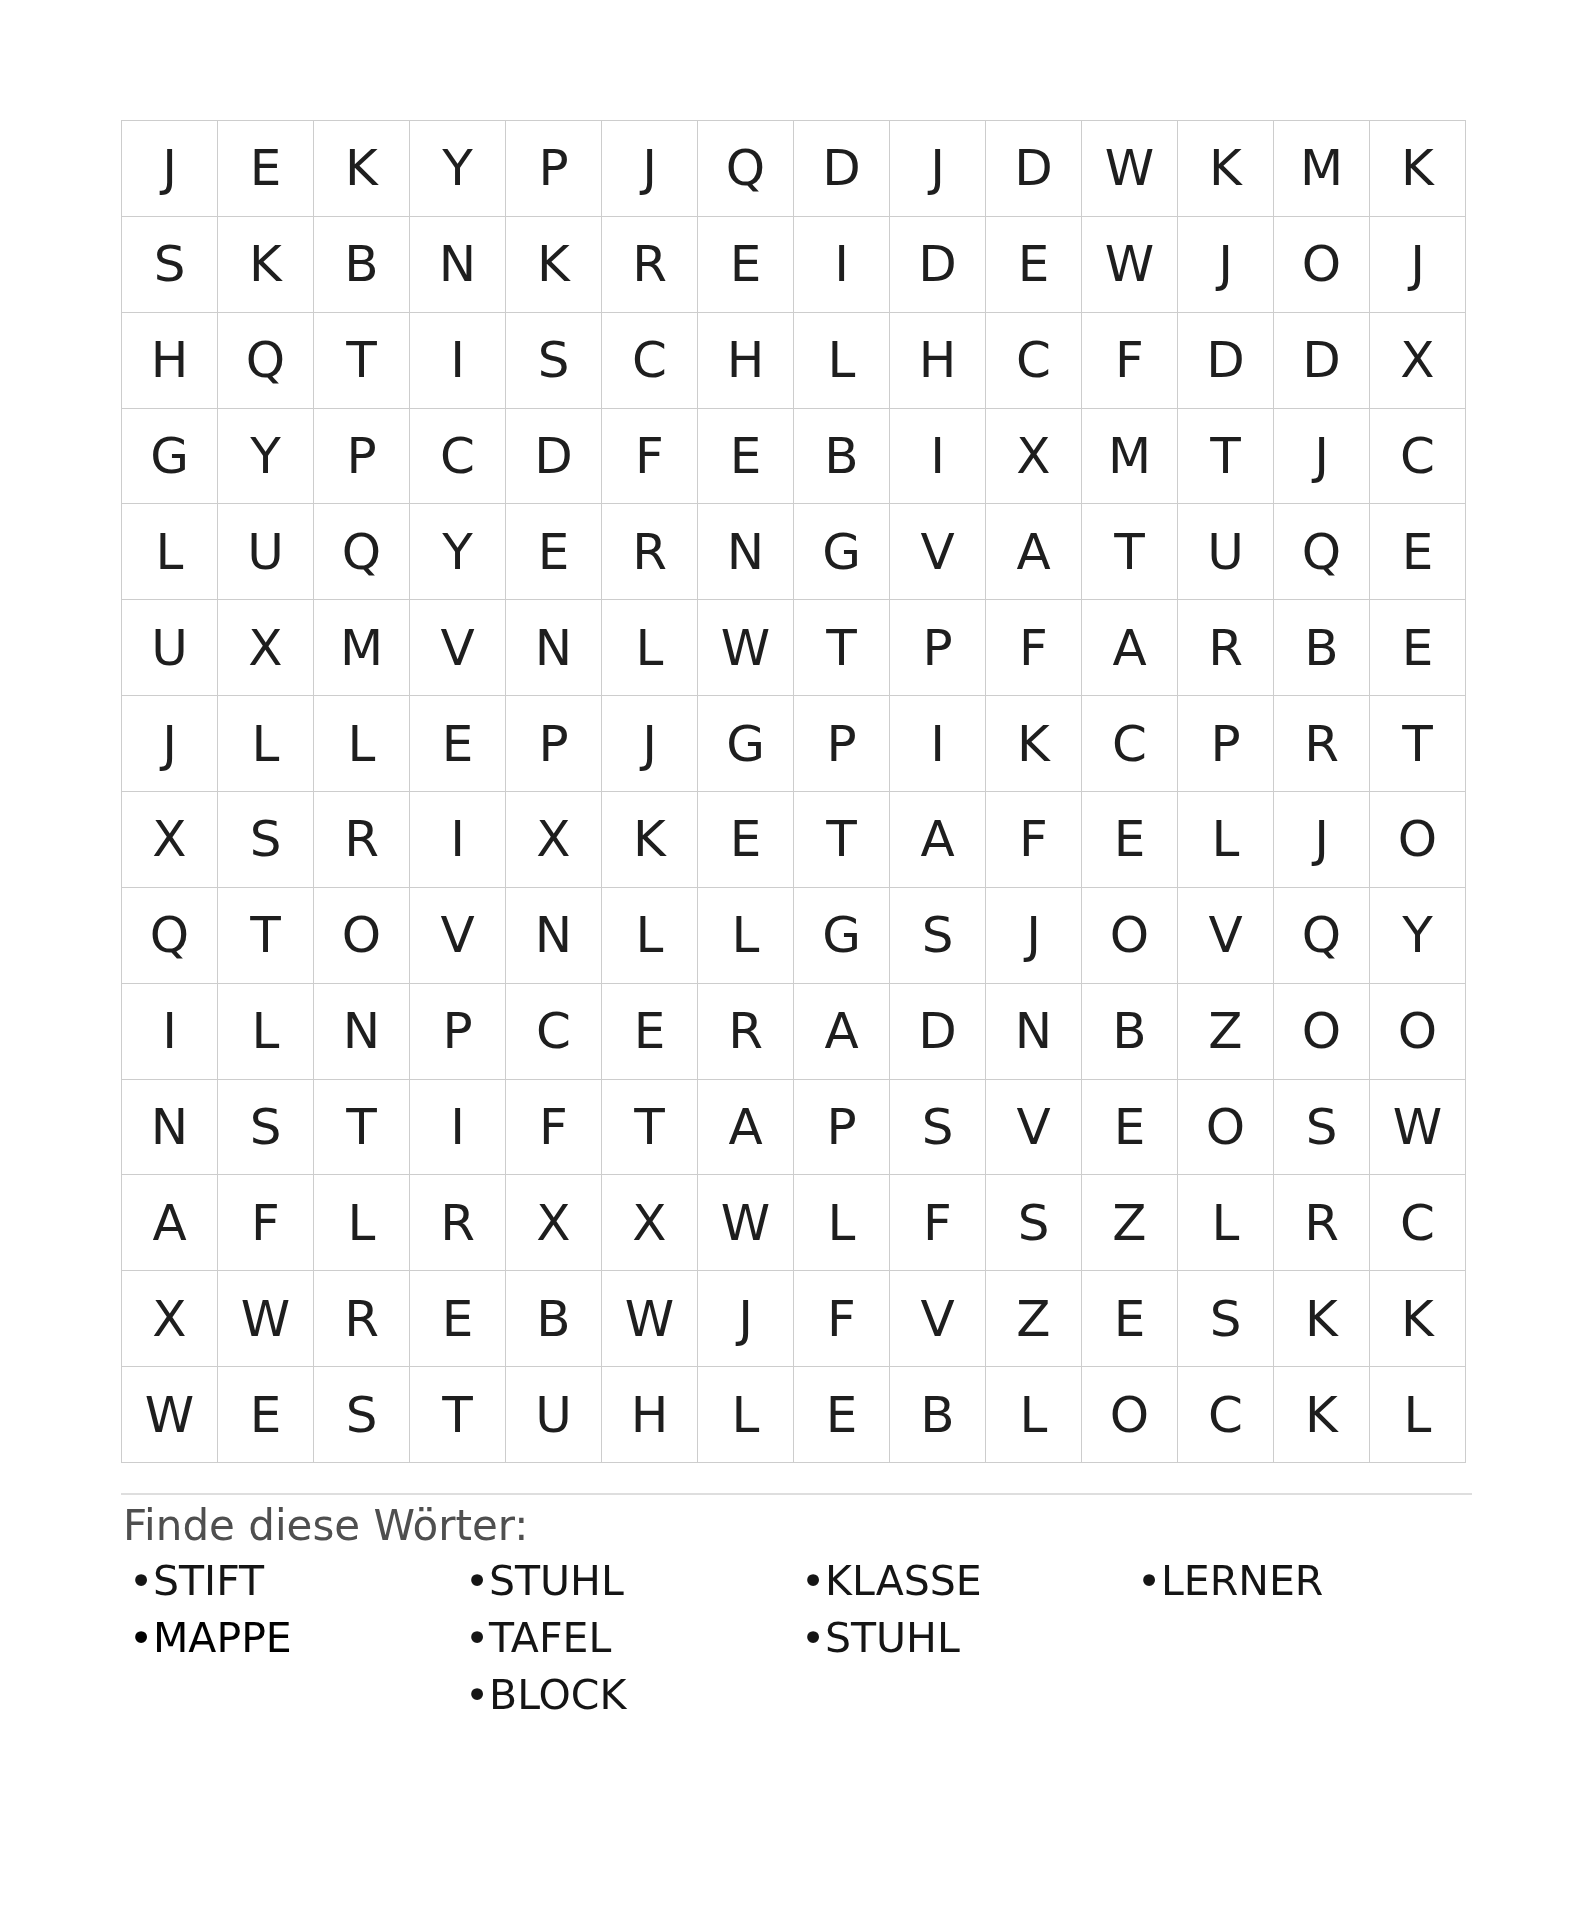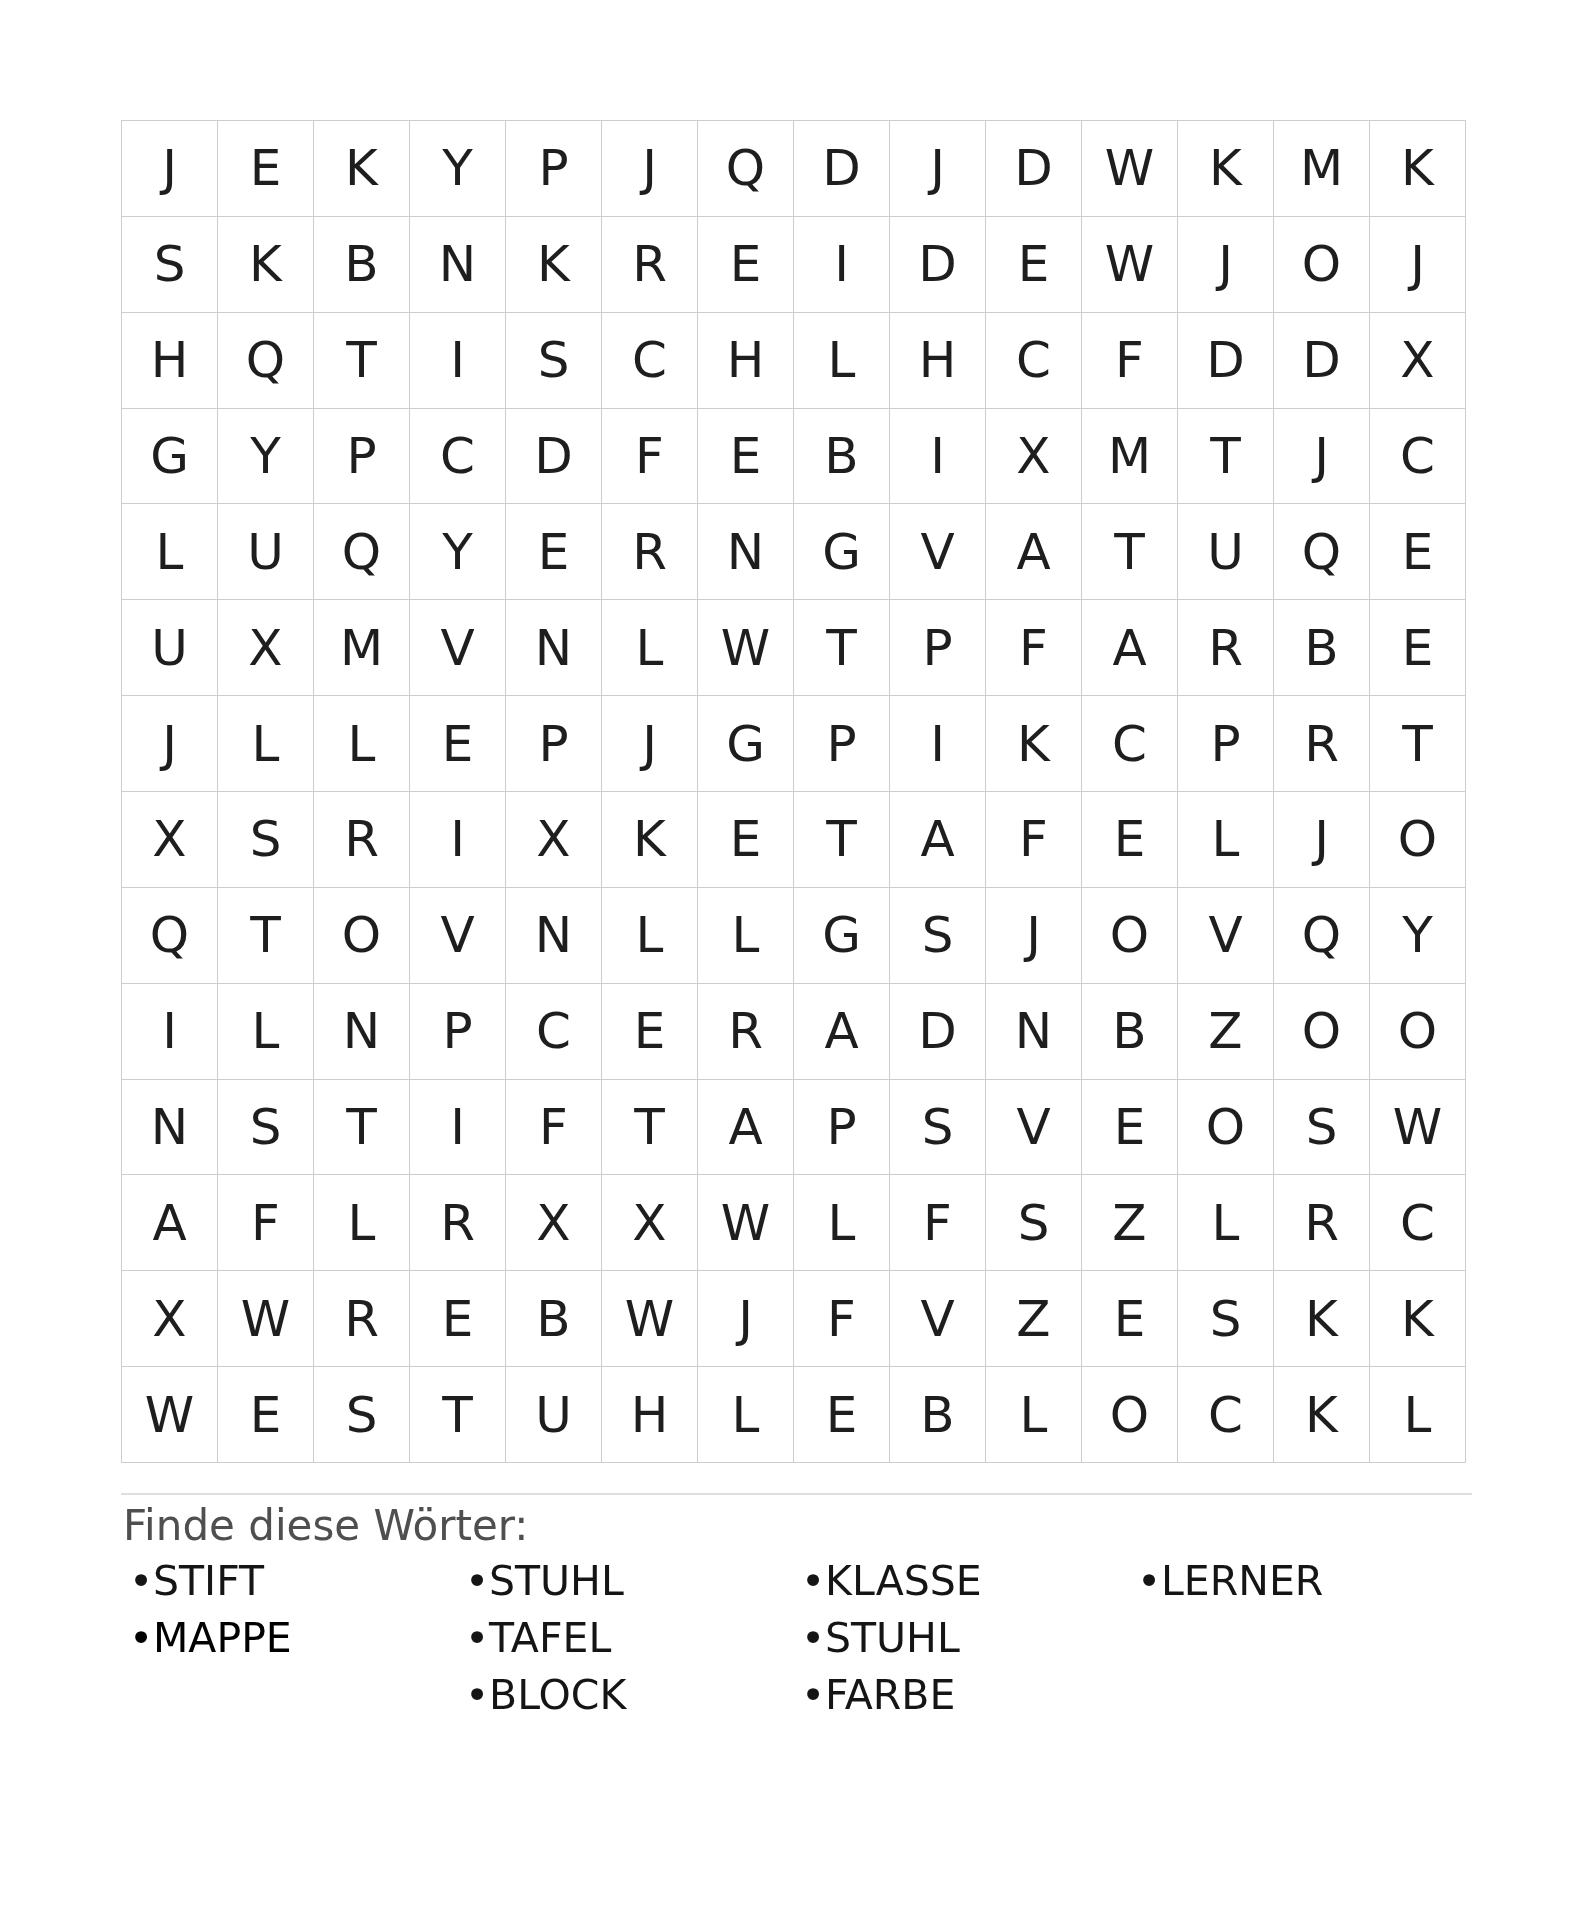--- a/index.html
+++ b/index.html
@@ -282,21 +282,20 @@
           <div class="word-item" style="color: #000000;"><span class="bullet">•</span><span>MAPPE</span></div>
         </div>
         <div class="word-col">
           <div class="word-item" style="color: rgb(21, 21, 21);"><span class="bullet">•</span><span>STUHL</span></div>
           <div class="word-item" style="color: rgb(21, 21, 21);"><span class="bullet">•</span><span>TAFEL</span></div>
           <div class="word-item" style="color: rgb(21, 21, 21);"><span class="bullet">•</span><span>BLOCK</span></div>
         </div>
         <div class="word-col">
           <div class="word-item" style="color: rgb(21, 21, 21);"><span class="bullet">•</span><span>KLASSE</span></div>
           <div class="word-item" style="color: rgb(21, 21, 21);"><span class="bullet">•</span><span>STUHL</span></div>
-          <div class="word-item" style="color: rgb(21, 21, 21);"><span class="bullet">•</span><span>FARBE</span></div>
         </div>
         <div class="word-col">
           <div class="word-item" style="color: rgb(21, 21, 21);"><span class="bullet">•</span><span>LERNER</span></div>
         </div>
       </div>
   </div>
 
 </div>
 
 </body></html>

